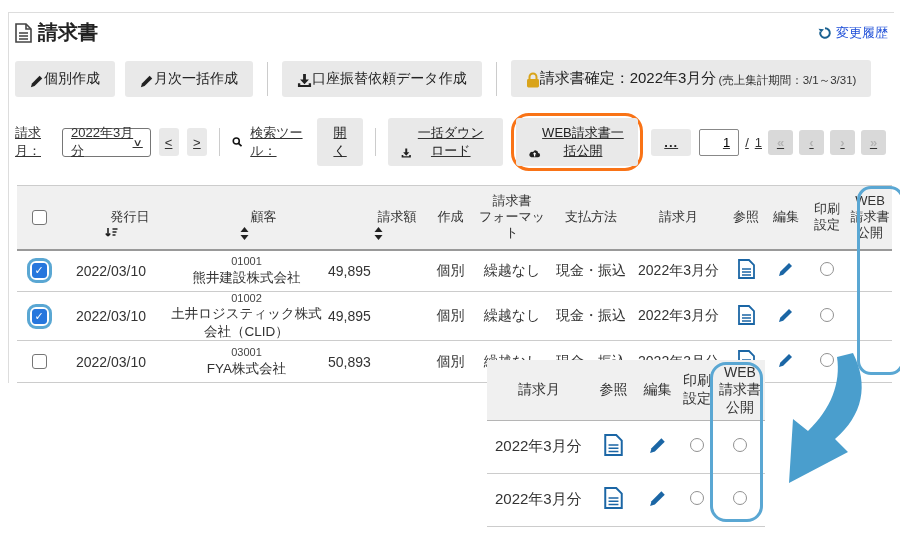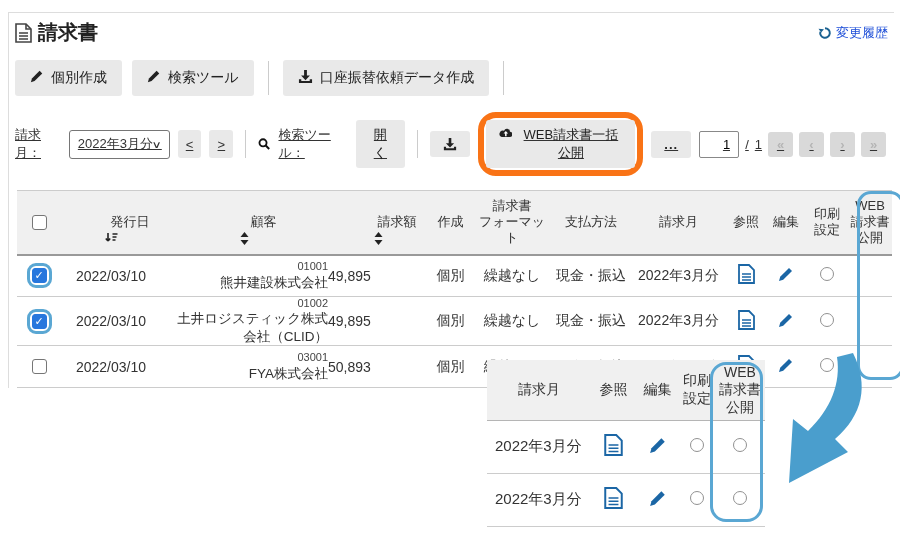--- a/index.html
+++ b/index.html
@@ -6,45 +6,45 @@
   html,body { width:900px; height:540px; background:#fff; overflow:hidden; position:relative;
     font-family:"Liberation Sans","DejaVu Sans",sans-serif; color:#333; }
   .panel { position:absolute; left:8px; top:12px; width:886px; border-left:1px solid #ddd; border-top:1px solid #ddd; padding:6px 0 0 4px; }
   
   .title-row { display:flex; align-items:center; padding-left:2px; }
   .page-title { font-size:20px; font-weight:bold; margin-left:6px; color:#222; }
   .history-link { margin-left:auto; margin-right:6px; display:flex; align-items:center; gap:4px;
     color:#1d4ed8; font-size:13px; text-decoration:none; cursor:pointer; }
   
   .toolbar { display:flex; align-items:center; gap:10px; margin-top:14px; padding-left:2px; }
-  .btn { display:inline-flex; align-items:flex-start; gap:7px; background:#e9e9e9; border:none; border-radius:3px;
+  .btn { display:inline-flex; align-items:flex-end; background:#e9e9e9; border:none; border-radius:3px;
     padding:9px 15px; font-size:14px; color:#222; cursor:pointer; font-family:inherit; }
   .btn.small { padding:6px 13px; font-size:13px; }
   .btn .note { font-size:11.5px; color:#333; margin-left:2px; }
   .vdiv { width:1px; height:34px; background:#ccc; margin:0 4px; }
   .vdiv.short { height:28px; }
   
   .filterbar { display:flex; align-items:center; gap:8px; margin-top:16px; padding-left:2px; font-size:13px;text-decoration:underline; }
   .selectbox { display:inline-flex; align-items:center; justify-content:space-between; width:112px; height:29px;
     background:#fff; border:1px solid #767676; border-radius:3px; padding:0 8px; font-size:13px; cursor:pointer; }
   .selectbox .caret { font-size:10px; color:#333; transform:scaleX(1.4); }
   .navbtn { width:27px; height:28px; background:#e9e9e9; border:none; border-radius:3px; font-size:13px; color:#333; cursor:pointer; }
-  .btn-highlight { display:inline-flex; border:6px solid #f97316; border-radius:18px; padding:2px; }
+  .btn-highlight { display:inline-flex; border:3px solid #f97316; border-radius:18px; padding:2px; }
   .more-btn { letter-spacing:1px; font-weight:bold; padding:6px 10px 10px 10px; }
   .pager { display:flex; align-items:center; gap:6px; margin-left:auto; margin-right:8px; }
   .page-input { width:40px; height:27px; border:1px solid #888; border-radius:2px; text-align:right; padding-right:8px; font-size:13px; font-family:inherit; }
   .pgbtn { width:25px; height:25px; background:#d9d9d9; border:none; border-radius:3px; color:#b5b5b5; font-size:13px; font-weight:bold; }
   
   .table-wrap { position:relative; margin-top:14px; padding-left:4px; }
   table { border-collapse:collapse; table-layout:fixed; width:875px; }
   thead th { background:#f0f0f0; height:64px; font-weight:normal; font-size:13px;
     border-top:1px solid #ccc; border-bottom:2px solid #999; white-space:pre-line; line-height:1.25; }
   tbody td { height:42px; border-bottom:1px solid #ccc; text-align:center; font-size:14px; vertical-align:middle; }
   td.amount { text-align:left; padding-right:22px; }
-  td.customer { text-align:right; padding-left:4px;margin-top:48px; }
+  td.customer { text-align:center; padding-left:4px;margin-top:48px; }
   .cust-code { font-size:11px; color:#444; line-height:1.2; }
   .cust-name { font-size:13.5px; line-height:1.3; }
   th.sortable span { vertical-align:middle;margin-left:38px; }
   .cb-ring { display:inline-flex; border:3px solid transparent; border-radius:9px; padding:2px; }
   .cb-ring.checked { border-color:#5aa7d3; }
   .cb { width:15px; height:15px; border:1px solid #767676; border-radius:3px; background:#fff;
     display:flex; align-items:center; justify-content:center; font-size:11px; color:#fff; }
   .cb-ring.checked .cb { background:#2777dd; border-color:#2777dd; }
   .cb-ring.checked .cb::after { content:"✓"; font-weight:bold; }
   .radio { display:inline-block; width:14px; height:14px; border:1px solid #919191; border-radius:50%; background:#fff; }
@@ -86,31 +86,39 @@
     <button class="btn">
       <svg width="14" height="14" viewBox="0 0 16 16">
         <path d="M1 15 l1.2-4.2 L11 2 l3 3 L5.2 13.8 z" fill="#222"></path>
         </svg>
       <span>個別作成</span>
     </button>
     <button class="btn">
       <svg width="14" height="14" viewBox="0 0 16 16">
         <path d="M1 15 l1.2-4.2 L11 2 l3 3 L5.2 13.8 z" fill="#222"></path>
         </svg>
-      <span>検索ツール</span>
+      <span>月次一括作成</span>
     </button>
     <div class="vdiv"></div>
     <button class="btn">
       <svg width="15" height="15" viewBox="0 0 16 16">
         <path d="M6.5 1 h3 v6 h3.2 L8 12 3.3 7 h3.2 z" fill="#222"></path>
         <path d="M1 11 v4 h14 v-4 h-2.5 v1.8 h-9 V11 z" fill="#222"></path>
         </svg>
       <span>口座振替依頼データ作成</span>
     </button>
     <div class="vdiv"></div>
+    <button class="btn">
+      <svg width="14" height="16" viewBox="0 0 14 16">
+        <rect x="1" y="7" width="12" height="8.5" rx="1.4" fill="#d9a41b"></rect>
+        <path d="M3.5 7 V5 a3.5 3.5 0 0 1 7 0 v2" fill="none" stroke="#d9a41b" stroke-width="2"></path>
+        </svg>
+      <span style="font-size:15px">請求書確定：2022年3月分</span>
+      <span class="note">(売上集計期間：3/1～3/31)</span>
+    </button>
   </div>
 
   <div class="filterbar">
     <span>請求月：</span>
     <div class="selectbox">
       <span>2022年3月分</span>
       <span class="caret">∨</span>
     </div>
     <button class="navbtn">&lt;</button>
     <button class="navbtn">&gt;</button>
@@ -120,20 +128,21 @@
       <path d="M10 10 l4.5 4.5" stroke="#111" stroke-width="2.6"></path>
       </svg>
     <span>検索ツール：</span>
     <button class="btn small">開く</button>
     <div class="vdiv short"></div>
     <button class="btn small">
       <svg width="14" height="14" viewBox="0 0 16 16">
         <path d="M6.5 1 h3 v6 h3.2 L8 12 3.3 7 h3.2 z" fill="#222"></path>
         <path d="M1 11 v4 h14 v-4 h-2.5 v1.8 h-9 V11 z" fill="#222"></path>
         </svg>
+      <span>一括ダウンロード</span>
     </button>
     <span class="btn-highlight">
       <button class="btn small">
         <svg width="16" height="13" viewBox="0 0 18 14">
           <path d="M14.5 6 a4 4 0 0 0 -7.8-1.3 A3.2 3.2 0 0 0 3.5 13 h10.5 a3.5 3.5 0 0 0 .5-7 z" fill="#222"></path>
           <path d="M9 5 l3 3.4 h-2 V12 h-2 V8.4 h-2 z" fill="#fff"></path>
           </svg>
         <span>WEB請求書一括公開</span>
       </button>
     </span>

